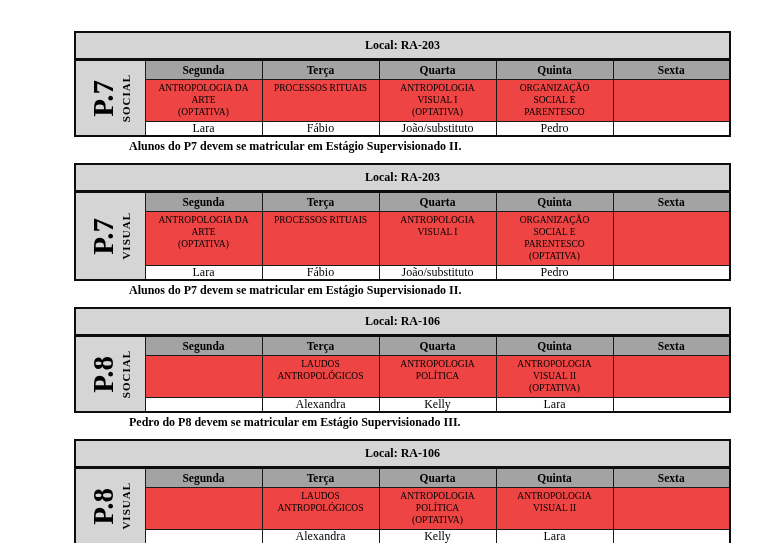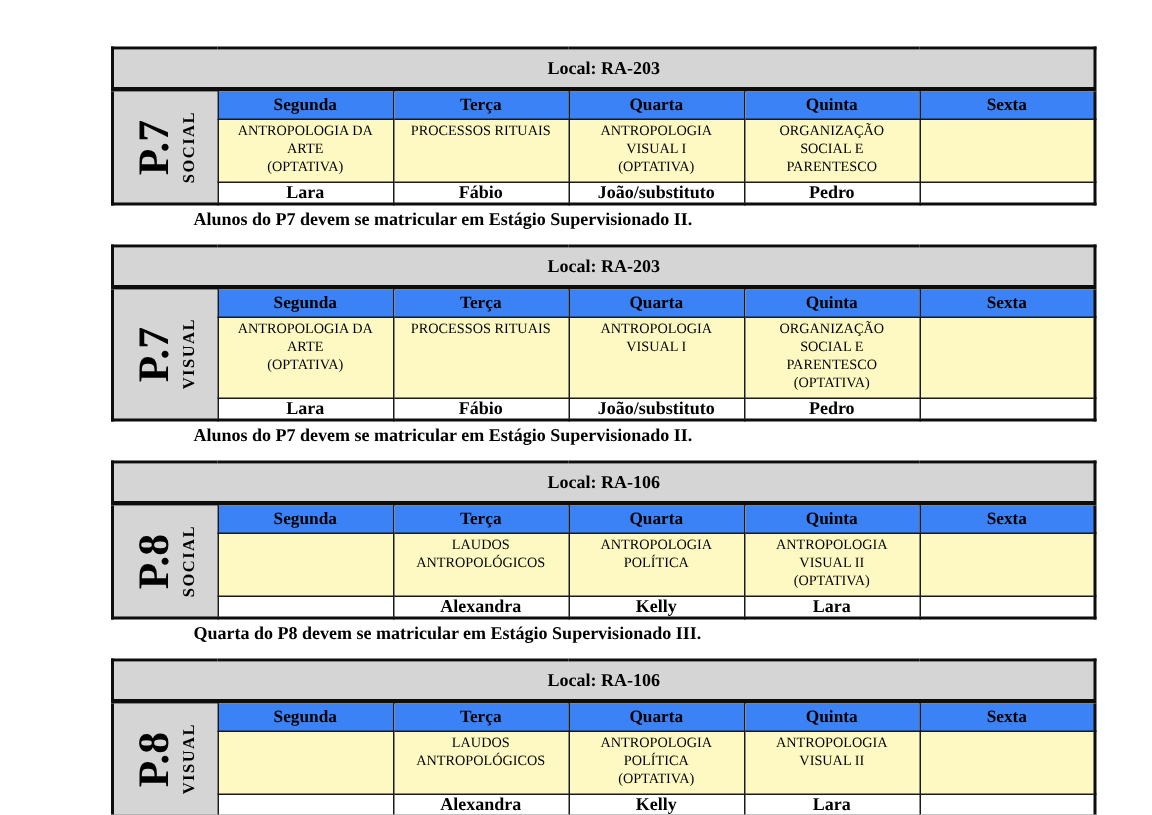--- a/index.html
+++ b/index.html
@@ -67,43 +67,43 @@
     letter-spacing: 1px;
     line-height: 1;
   }
 
   th.day {
     font-weight: bold;
     font-size: 11.5px;
     text-align: center;
     height: 16px;
     padding: 1px 2px;
-    background: #3b82f6;
+    background: #a3a3a3;
   }
 
   tr.course-row td {
     vertical-align: top;
     text-align: center;
     padding: 2px 2px 3px 2px;
     height: 33px;
-    background: #fef9c3;
+    background: #ef4444;
   }
   .course-name {
     font-size: 9.5px;
     line-height: 12px;
     white-space: pre-line;
   }
   .course-tag {
     font-size: 9.5px;
     line-height: 12px;
     font-weight: normal;
   }
 
   tr.instr-row td {
-    font-weight: bold;
+    font-weight: normal;
     font-size: 12px;
     line-height: 13px;
     text-align: center;
     height: 13px;
     padding: 0 2px;
     background: #ffffff;
   }
 
   .note {
     font-weight: bold;
@@ -301,21 +301,21 @@
       </tr>
       <tr class="instr-row">
         <td></td>
         <td>Alexandra</td>
         <td>Kelly</td>
         <td>Lara</td>
         <td></td>
       </tr>
     </tbody>
       </table>
-    <div class="note">Quarta do P8 devem se matricular em Estágio Supervisionado III.</div>
+    <div class="note">Pedro do P8 devem se matricular em Estágio Supervisionado III.</div>
   </div>
 
   <div class="block">
     <table class="schedule">
       <colgroup>
           <col class="c-label">
           <col class="c-day">
           <col class="c-day">
           <col class="c-day">
           <col class="c-day">

